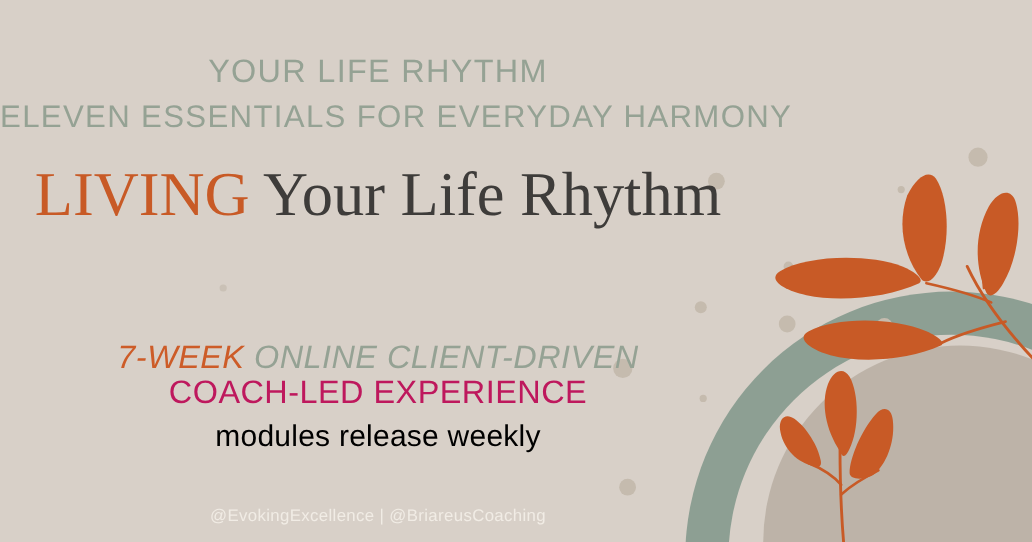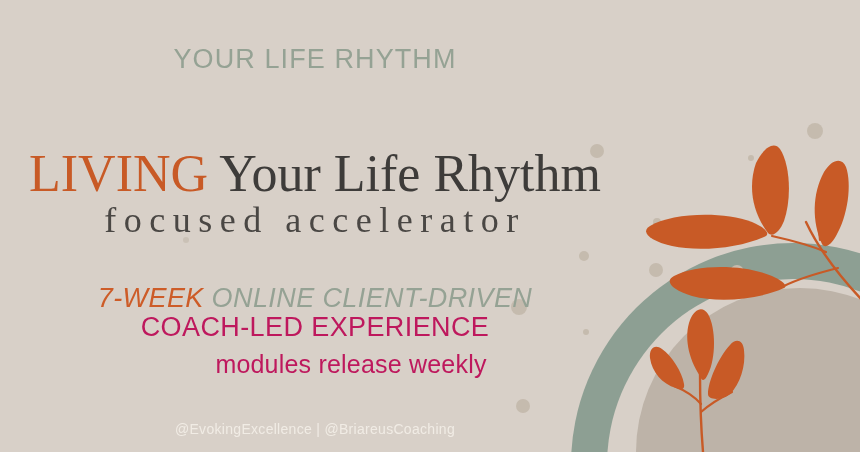--- a/index.html
+++ b/index.html
@@ -47,21 +47,21 @@
     font-size: 27px;
   }
   .eyebrow-2 {
     top: 82px;
     font-size: 26px;
   }
 
   
   .headline {
     position: absolute;
-    top: 145px;
+    top: 134px;
     left: 0;
     width: 630px;
     text-align: center;
     font-family: "Liberation Serif", serif;
     font-size: 52px;
     line-height: 58px;
     white-space: nowrap;
   }
   .headline .accent {
     color: #c85a26;
@@ -100,23 +100,22 @@
   }
   .detail-2 {
     top: 312px;
     font-size: 27px;
     letter-spacing: 0.4px;
     color: #be185d;
   }
   .detail-3 {
     top: 350px;
     font-size: 25px;
-    color: #be185d;
+    color: #000000;
     letter-spacing: 0.2px;
-    margin-left: 36px;
   }
   .detail .hl {
     color: #cd5c28;
   }
   .detail .muted {
     color: #95a294;
   }
 
   
   .handles {
@@ -191,24 +190,24 @@
                C 672 356, 682 372, 684 384 C 685 390, 681 390, 676 388 Z" fill="#c85a26"></path>
 
       <path d="M730 394 C 740 384, 746 366, 744 350 C 743 340, 736 338, 730 345
                C 718 358, 708 382, 708 394 C 708 401, 724 400, 730 394 Z" fill="#c85a26"></path>
     </g>
   </svg>
 
   <div class="textlayer">
 
     <div class="eyebrow eyebrow-1">YOUR LIFE RHYTHM</div>
+    <div class="eyebrow eyebrow-2">ELEVEN ESSENTIALS FOR EVERYDAY HARMONY</div>
 
     <div class="headline"><span class="accent">LIVING</span><span class="plain"> Your Life Rhythm</span></div>
 
-    <div class="subhead">focused accelerator</div>
 
     <div class="detail detail-1"><span class="hl">7-WEEK</span><span class="muted"> ONLINE CLIENT-DRIVEN</span></div>
     <div class="detail detail-2">COACH-LED EXPERIENCE</div>
     <div class="detail detail-3">modules release weekly</div>
 
     <div class="handles">@EvokingExcellence | @BriareusCoaching</div>
 
   </div>
 </div>
 

